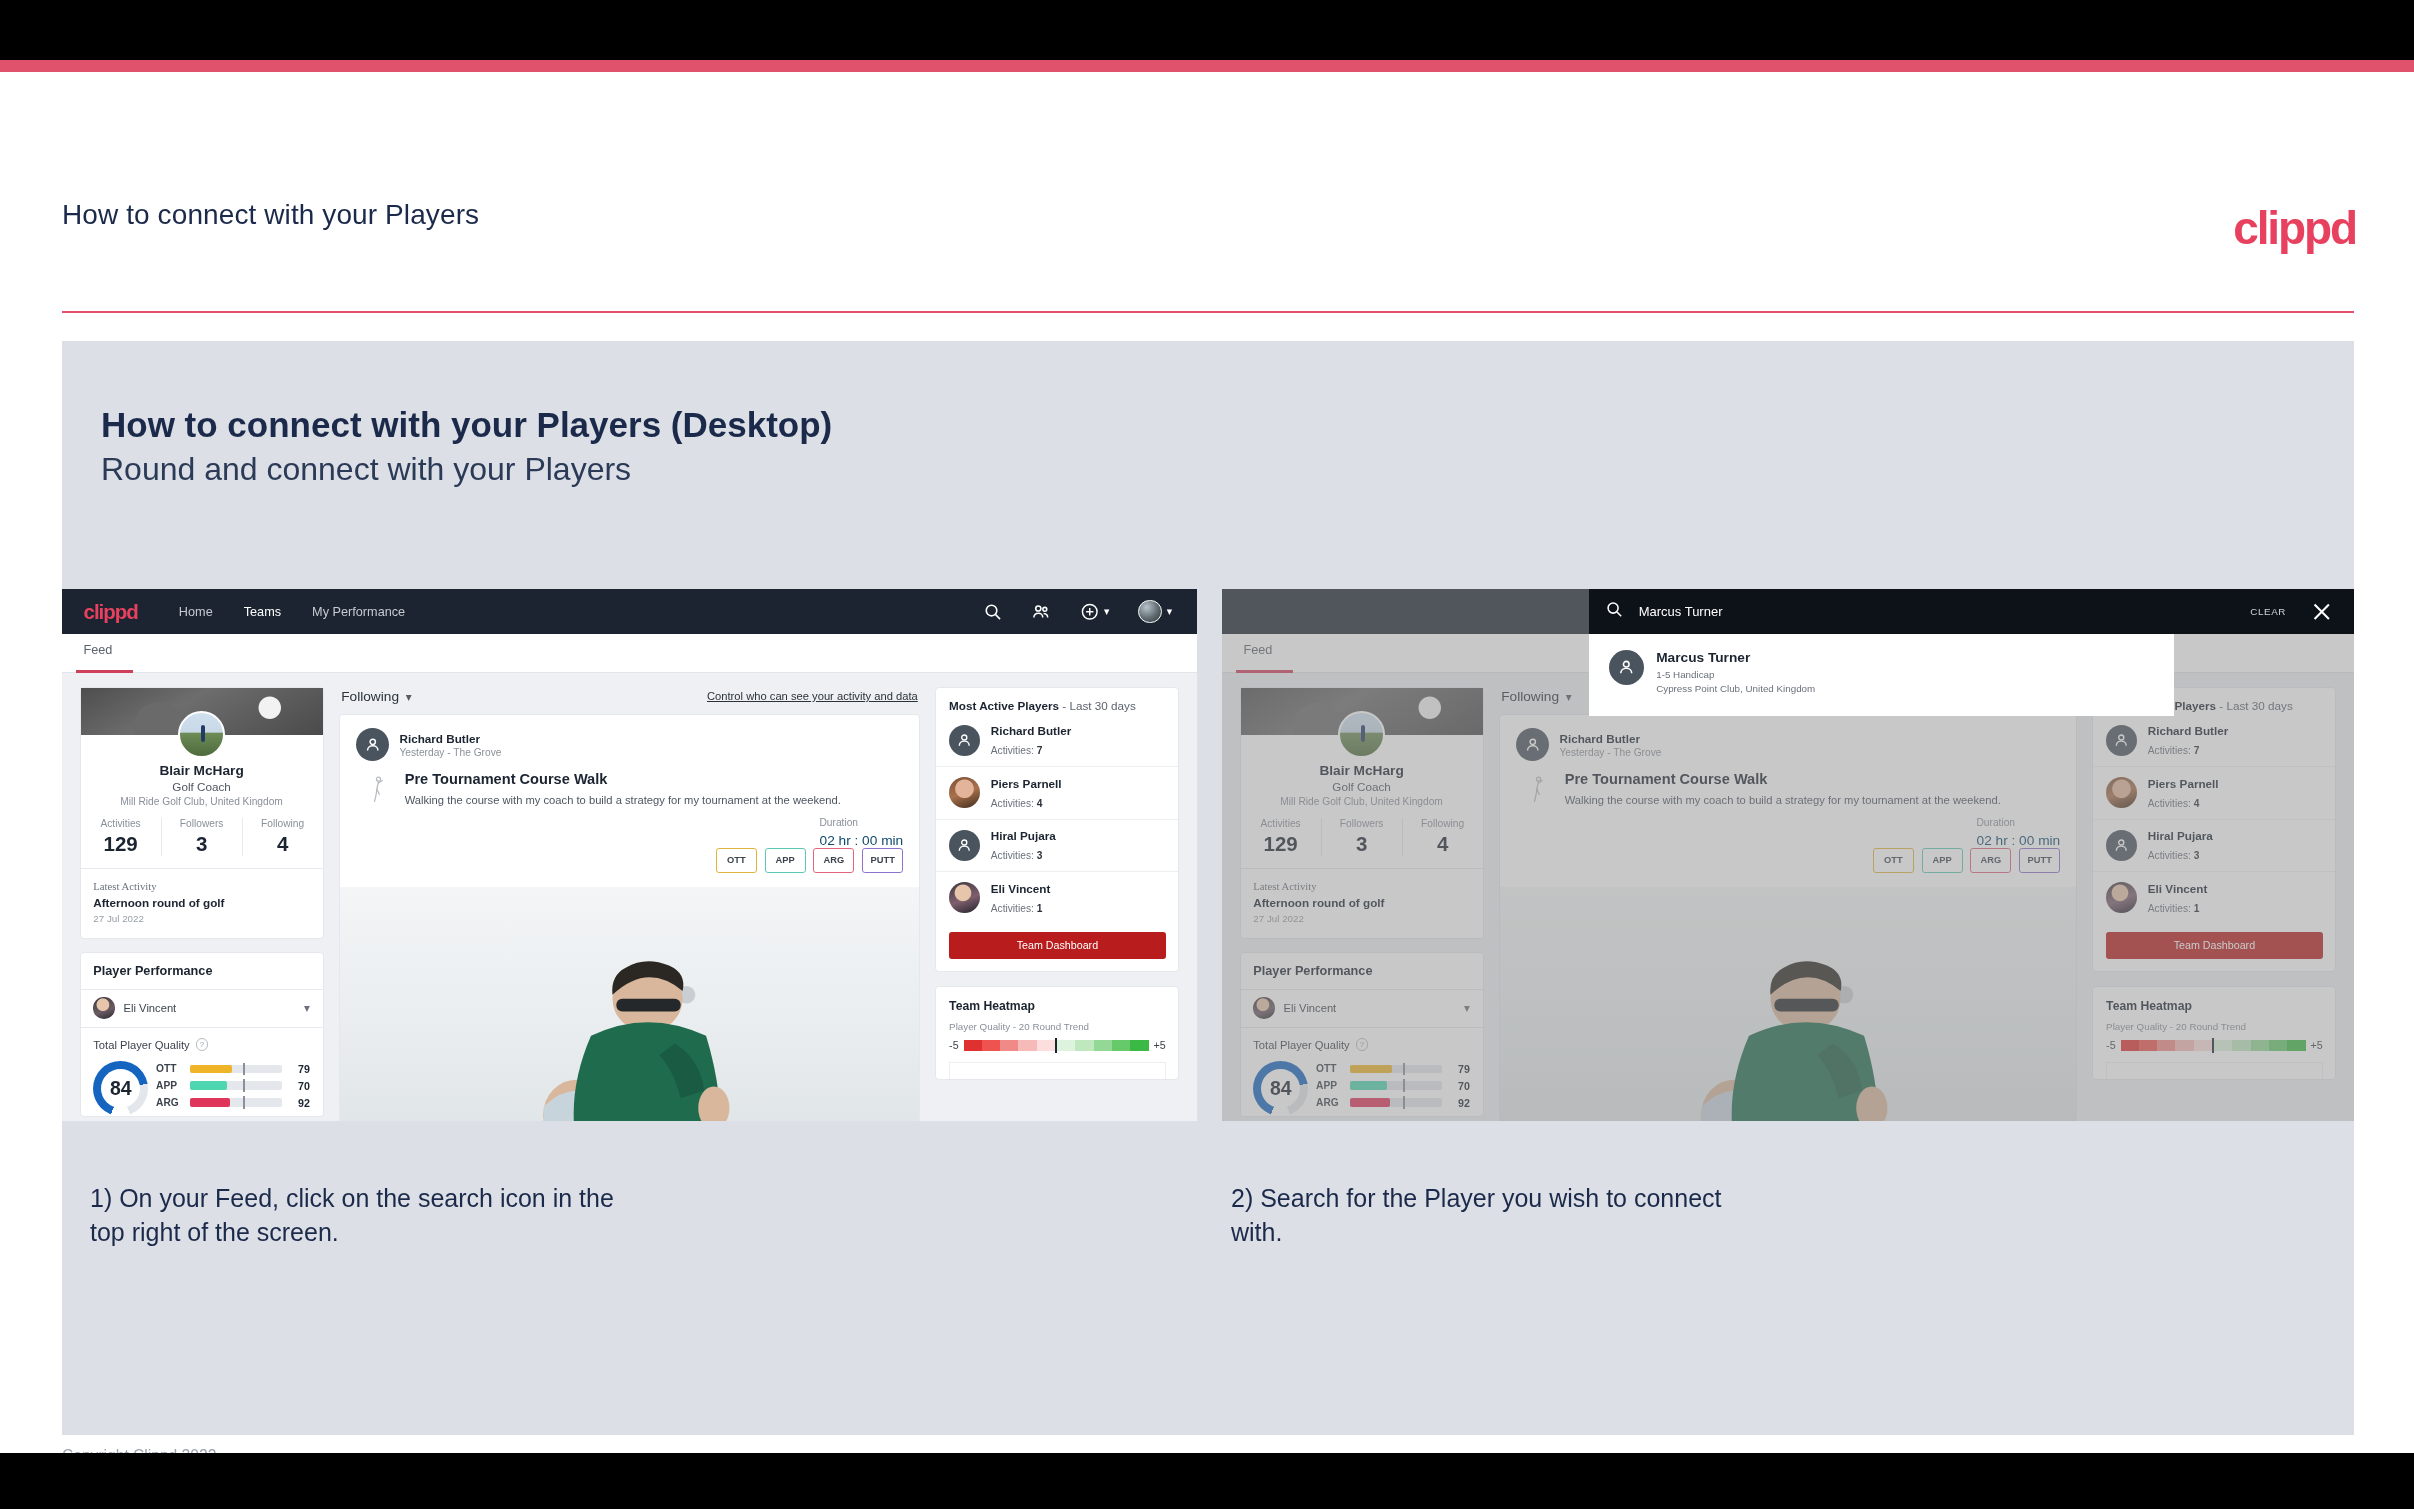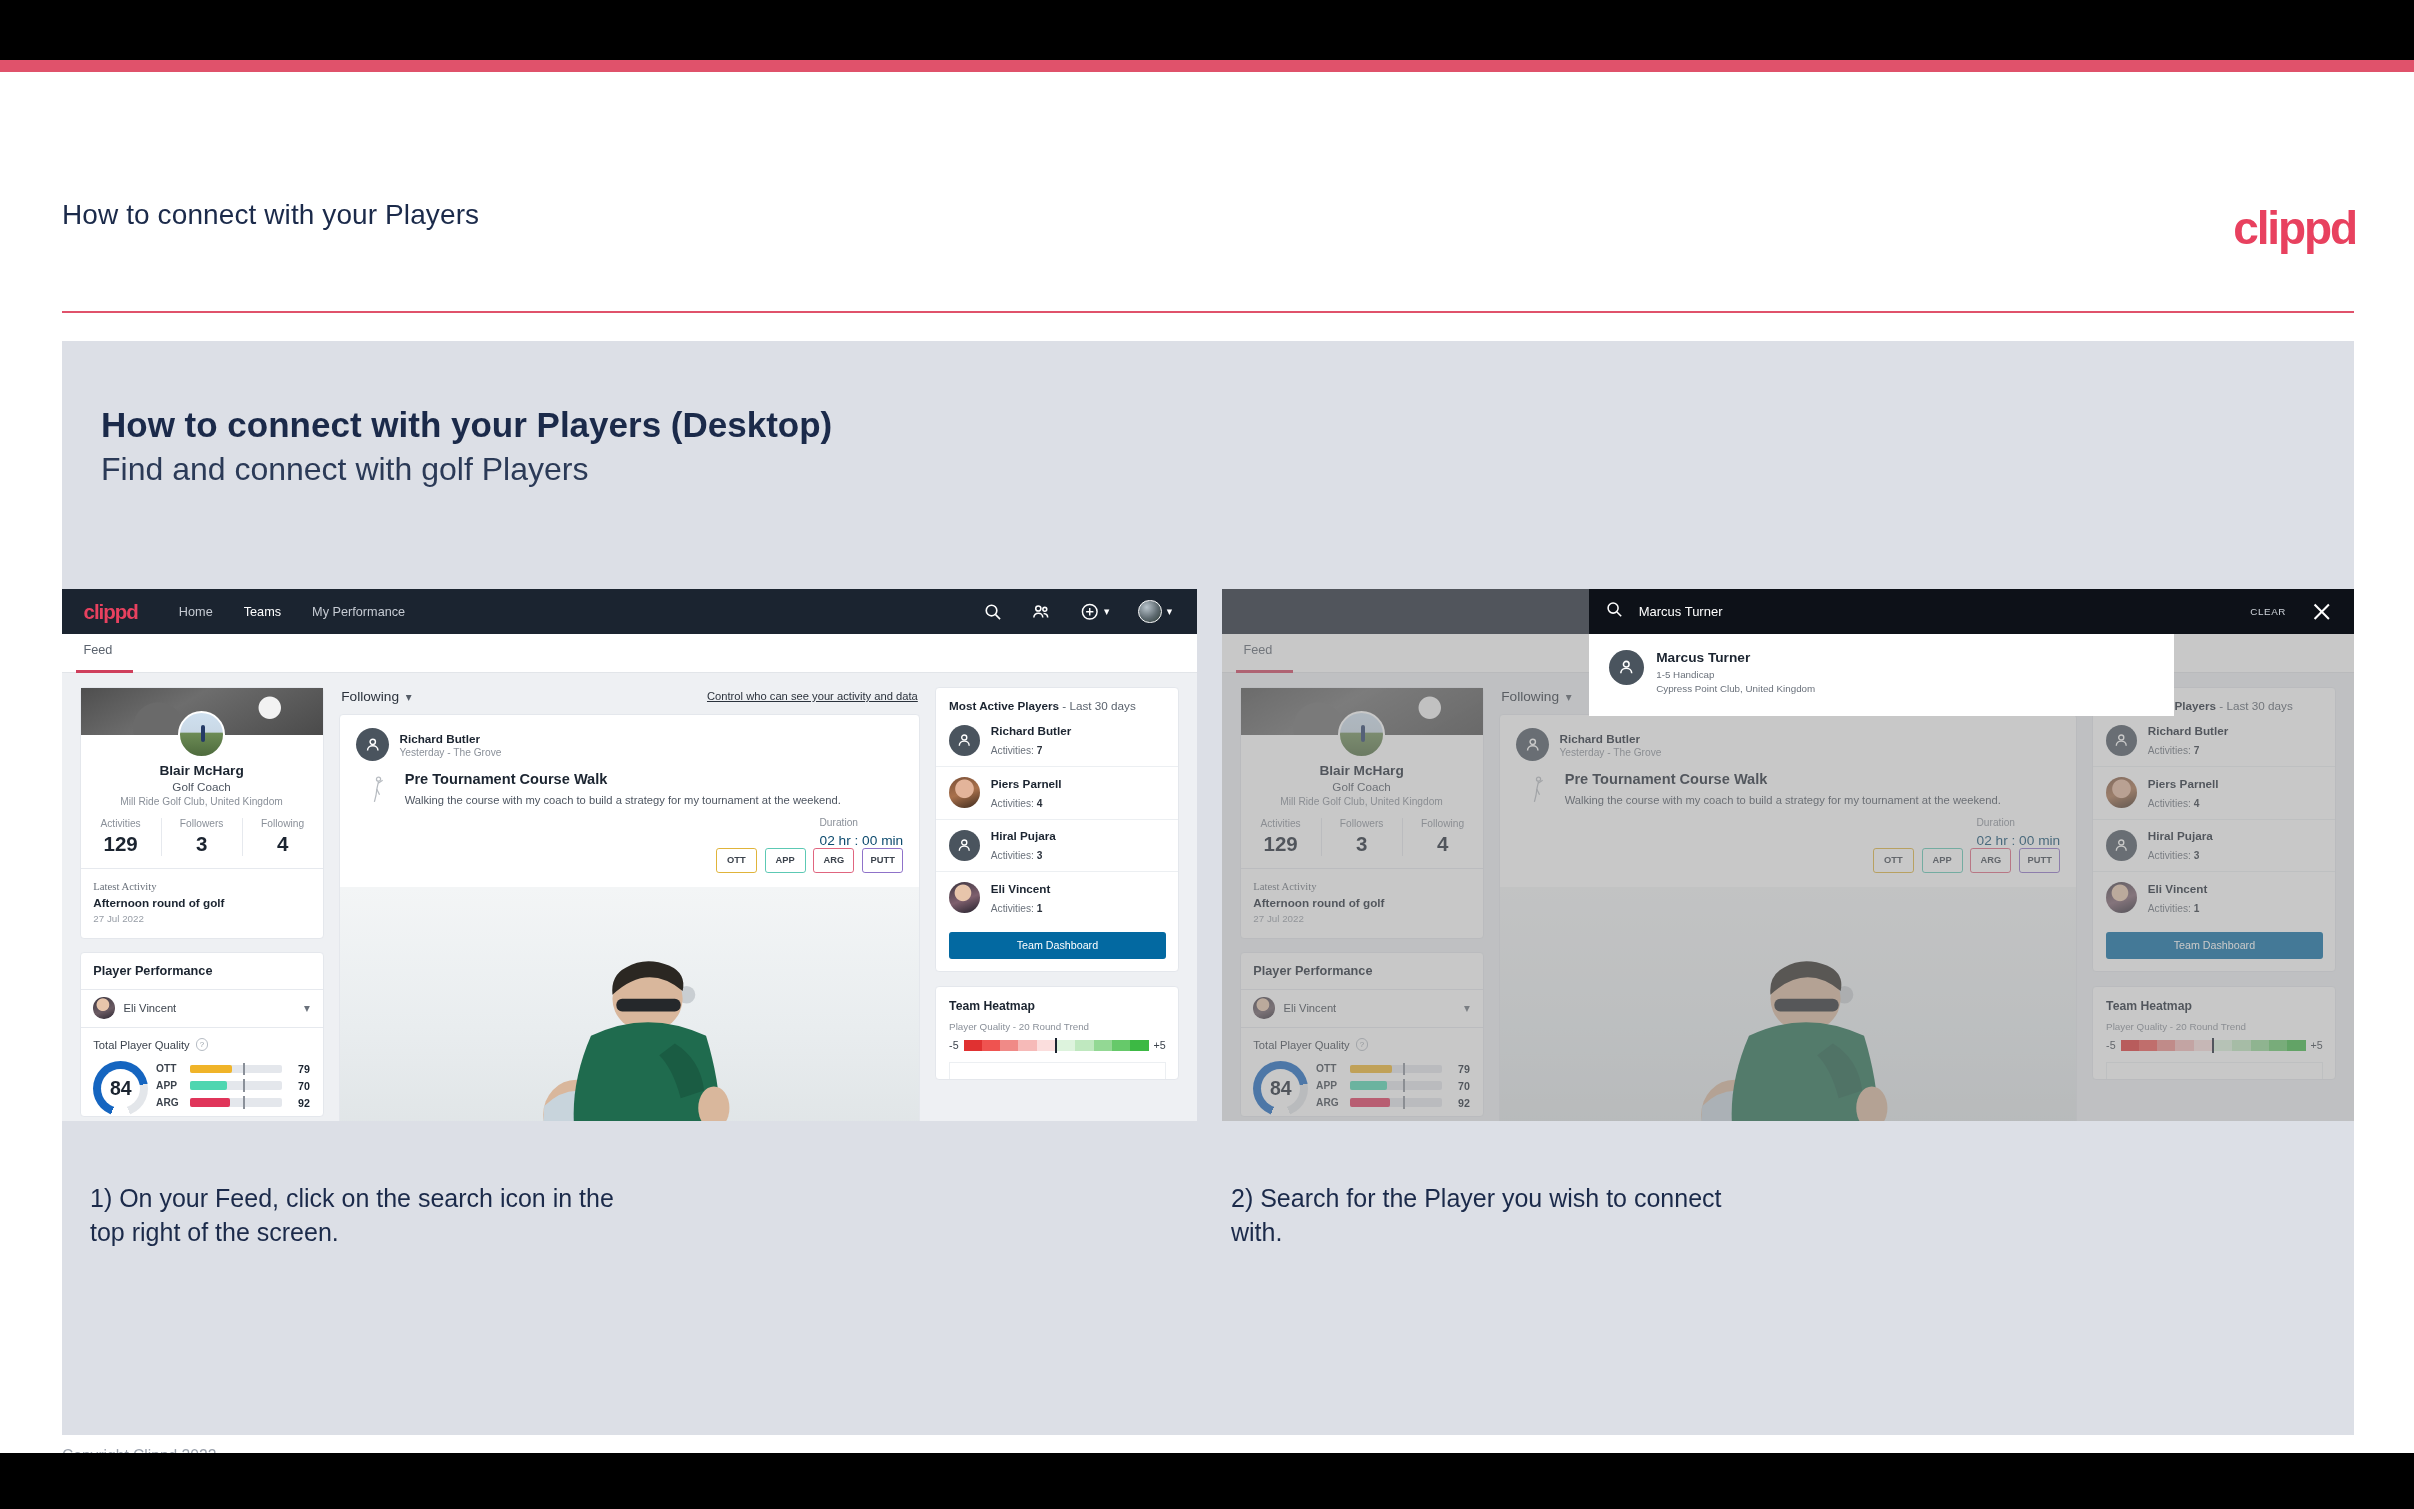--- a/index.html
+++ b/index.html
@@ -206,21 +206,21 @@
   .pl-av { width:31px; height:31px; border-radius:50%; flex:0 0 31px; }
   .pl-av.generic { background:#4a545e; display:flex; align-items:center; justify-content:center; }
   .pl-av.generic svg { width:18.5px; height:18.5px; }
   .pl-av.p2 { background: radial-gradient(circle at 50% 38%, #e3b49a 0 8.8px, rgba(0,0,0,0) 9.8px), linear-gradient(160deg,#7a5038 0%,#a9714c 50%,#3d2a1d 100%); }
   .pl-av.p4 { background: radial-gradient(circle at 45% 35%, #e7c5ab 0 7.8px, rgba(0,0,0,0) 8.8px), linear-gradient(160deg,#3c3640 0%,#7e5f6d 55%,#22202b 100%); }
   .pl-meta { margin-left:10.7px; }
   .pl-nm { font-size:11.7px; font-weight:bold; color:#1b2430; }
   .pl-ac { font-size:10.2px; color:#6a717b; margin-top:8px; }
   .pl-ac b { color:#2b323c; }
   .dash-btn {
-    margin:7.8px 12.7px 12.7px; height:27px; background:#0369a1; border-radius:2.9px;
+    margin:7.8px 12.7px 12.7px; height:27px; background:#b91c1c; border-radius:2.9px;
     display:flex; align-items:center; justify-content:center;
     font-size:10.7px; color:#fff;
   }
   .hm { margin-top:13.7px; }
   .hm-title { padding:11.7px 12.7px 0; font-size:12.2px; font-weight:bold; color:#1b2430; }
   .hm-sub { padding:8.8px 12.7px 0; font-size:9.8px; color:#8a9099; }
   .hm-scale { display:flex; align-items:center; gap:4.9px; padding:6.8px 12.7px 10.7px; }
   .hm-end { font-size:10.7px; color:#3c434d; }
   .hm-bar { flex:1; display:flex; height:10.7px; align-items:center; }
   .hm-cell { flex:1; height:10.7px; }
@@ -275,21 +275,21 @@
 <div class="slide-bar-top"></div>
 <div class="slide-accent"></div>
 <div class="slide-canvas">
 
   <div class="slide-title">How to connect with your Players</div>
   <div class="logo">clippd</div>
   <div class="header-rule"></div>
 
   <div class="panel">
     <div class="h1">How to connect with your Players (Desktop)</div>
-    <div class="h2">Find and connect with golf Players</div>
+    <div class="h2">Round and connect with your Players</div>
   </div>
 
   <div class="shot shot-1">
     <div class="app">
 
       <div class="navbar">
         <div class="nav-logo">clippd</div>
         <div class="nav-links">
           <div class="nav-link">Home</div>
           <div class="nav-link active">Teams</div>

